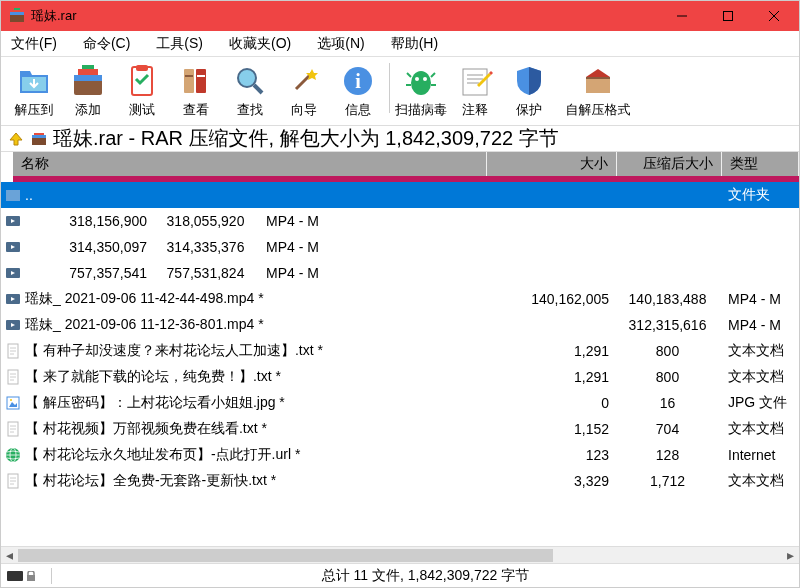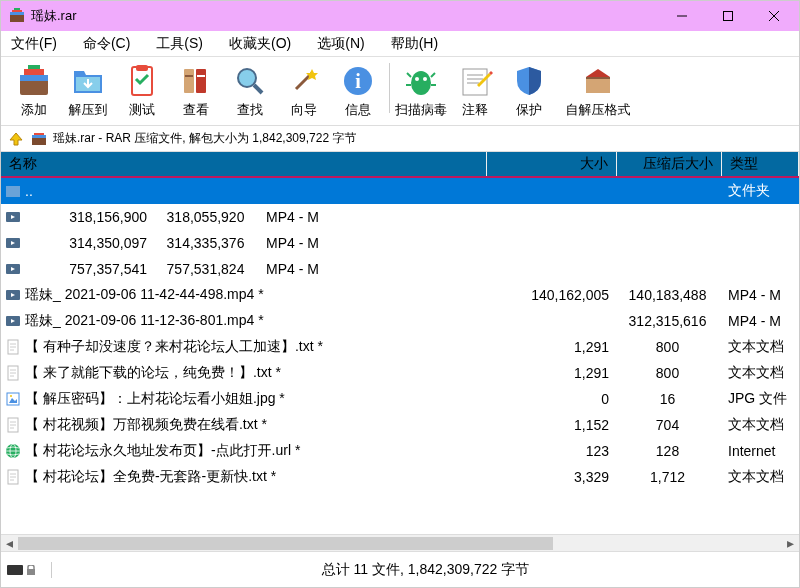--- a/index.html
+++ b/index.html
@@ -1,52 +1,52 @@
 <!DOCTYPE html>
 <html><head>
 <meta charset="utf-8">
 <style>
 * { margin: 0; padding: 0; box-sizing: border-box; }
 body { font-family: "Microsoft YaHei", "Segoe UI", sans-serif; font-size: 14px; background: #fff; width: 800px; height: 588px; overflow: hidden; display: flex; flex-direction: column; border: 1px solid #ccc; }
-.titlebar { height: 30px; display: flex; align-items: center; padding: 0 2px; background: #f0abfc; }
+.titlebar { height: 30px; display: flex; align-items: center; padding: 0 2px; background: #ef4444; }
 .titlebar-icon { width: 16px; height: 16px; margin: 0 6px; }
 .titlebar-text { flex: 1; font-size: 13px; }
 .titlebar-btns { display: flex; }
 .titlebar-btn { width: 46px; height: 30px; display: flex; align-items: center; justify-content: center; color: #000; }
 .menubar { height: 26px; display: flex; align-items: center; padding: 0 4px; gap: 14px; border-bottom: 1px solid #e0e0e0; }
 .menu-item { padding: 2px 6px; }
 .toolbar { display: flex; align-items: flex-start; padding: 4px 6px; border-bottom: 1px solid #ddd; gap: 0; }
 .tool-btn { width: 54px; display: flex; flex-direction: column; align-items: center; padding: 2px 0; font-size: 13px; }
 .tool-btn svg { width: 36px; height: 36px; }
 .tool-btn span { margin-top: 2px; white-space: nowrap; }
 .tool-sep { width: 1px; height: 50px; background: #ccc; margin: 2px 4px; }
 .tool-wide { width: 84px; }
 .pathbar { height: 26px; display: flex; align-items: center; padding: 0 6px; border-bottom: 1px solid #ddd; gap: 6px; }
 .up-btn svg { width: 18px; height: 18px; display: block; }
 .path-icon svg { width: 16px; height: 16px; display: block; }
-.path-text { font-size: 12px; }
-.list-header { display: flex; border-bottom: 2px solid #be185d; background: #0369a1; }
+.path-text { font-size: 20px; }
+.list-header { display: flex; border-bottom: 6px solid #be185d; background: #a3a3a3; margin-left: 12px; }
 .list-header .col { padding: 3px 8px; border-right: 1px solid #eee; font-size: 14px; }
 .col-name { flex: 1; text-align: left; }
 .col-size { width: 130px; text-align: right; }
 .col-packed { width: 105px; text-align: right; }
 .col-type { width: 77px; text-align: left; }
 .list-body { flex: 1; overflow: hidden; background: #fff; }
 .row { display: flex; align-items: center; height: 26px; padding-left: 4px; }
 .row.selected { background: #0078d7; color: #fff; }
 .row-icon { width: 16px; height: 16px; margin-right: 4px; flex-shrink: 0; }
 .row .col-name { flex: 1; white-space: nowrap; overflow: hidden; }
 .row .col-size { width: 130px; text-align: right; padding-right: 8px; }
 .row .col-packed { width: 105px; text-align: center; padding-right: 4px; }
 .row .col-type { width: 77px; padding-left: 6px; white-space: nowrap; overflow: hidden; }
 .scrollbar-h { height: 17px; background: #f0f0f0; border-top: 1px solid #ddd; display: flex; align-items: center; }
 .sb-track { flex: 1; height: 100%; position: relative; }
 .sb-thumb { position: absolute; left: 0; top: 2px; width: 70%; height: 13px; background: #cdcdcd; }
 .sb-btn { width: 17px; height: 17px; display: flex; align-items: center; justify-content: center; color: #606060; }
-.statusbar { height: 36px; display: flex; align-items: center; border-top: 1px solid #ddd; font-size: 14px; }
+.statusbar { height: 24px; display: flex; align-items: center; border-top: 1px solid #ddd; font-size: 14px; }
 .status-left { width: 50px; display: flex; align-items: center; padding-left: 6px; gap: 2px; }
 .status-sep { width: 1px; height: 16px; background: #ccc; }
 .status-right { flex: 1; text-align: center; }
 </style>
 </head>
 <body>
 
 <div class="titlebar">
   <span class="titlebar-icon">
     <svg viewBox="0 0 16 16">
@@ -82,34 +82,34 @@
   <div class="menu-item">命令(C)</div>
   <div class="menu-item">工具(S)</div>
   <div class="menu-item">收藏夹(O)</div>
   <div class="menu-item">选项(N)</div>
   <div class="menu-item">帮助(H)</div>
 </div>
 
 <div class="toolbar">
   <div class="tool-btn">
     <svg viewBox="0 0 36 36">
+        <path d="M4 14 L4 8 L14 8 L16 12 L32 12 L32 30 L4 30 Z" fill="#4a90e2"></path>
+        <rect x="6" y="14" width="24" height="14" fill="#87ceeb"></rect>
+        <path d="M18 16 L18 24 M14 20 L18 24 L22 20" stroke="#fff" stroke-width="2" fill="none"></path>
+      </svg>
+    <span>解压到</span>
+  </div>
+  <div class="tool-btn">
+    <svg viewBox="0 0 36 36">
         <rect x="4" y="12" width="28" height="20" fill="#8b5a3c" rx="2"></rect>
         <rect x="4" y="12" width="28" height="6" fill="#4a90e2"></rect>
         <rect x="8" y="6" width="20" height="6" fill="#e74c3c"></rect>
         <rect x="12" y="2" width="12" height="4" fill="#27ae60"></rect>
       </svg>
     <span>添加</span>
-  </div>
-  <div class="tool-btn">
-    <svg viewBox="0 0 36 36">
-        <path d="M4 14 L4 8 L14 8 L16 12 L32 12 L32 30 L4 30 Z" fill="#4a90e2"></path>
-        <rect x="6" y="14" width="24" height="14" fill="#87ceeb"></rect>
-        <path d="M18 16 L18 24 M14 20 L18 24 L22 20" stroke="#fff" stroke-width="2" fill="none"></path>
-      </svg>
-    <span>解压到</span>
   </div>
   <div class="tool-btn">
     <svg viewBox="0 0 36 36">
         <rect x="8" y="4" width="20" height="28" fill="#fff" stroke="#e74c3c" stroke-width="2" rx="2"></rect>
         <rect x="12" y="2" width="12" height="6" fill="#e74c3c" rx="2"></rect>
         <path d="M12 16 L16 20 L24 12" stroke="#27ae60" stroke-width="3" fill="none"></path>
       </svg>
     <span>测试</span>
   </div>
   <div class="tool-btn">

